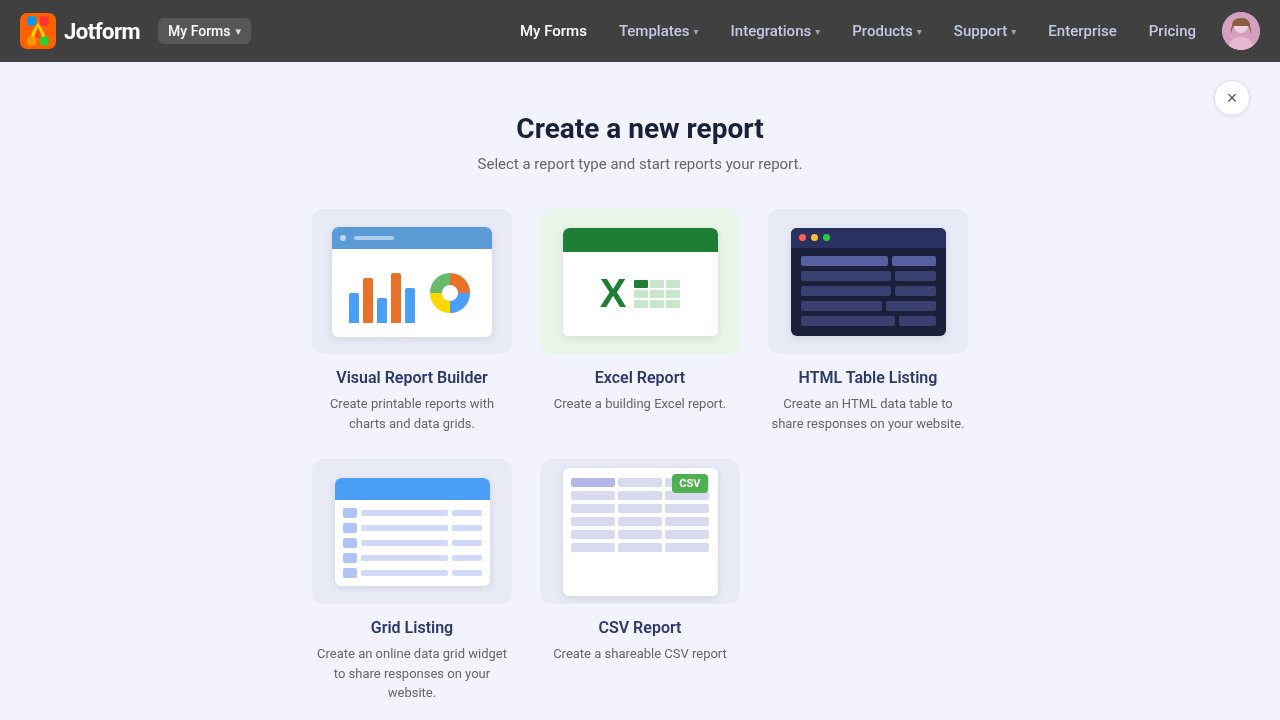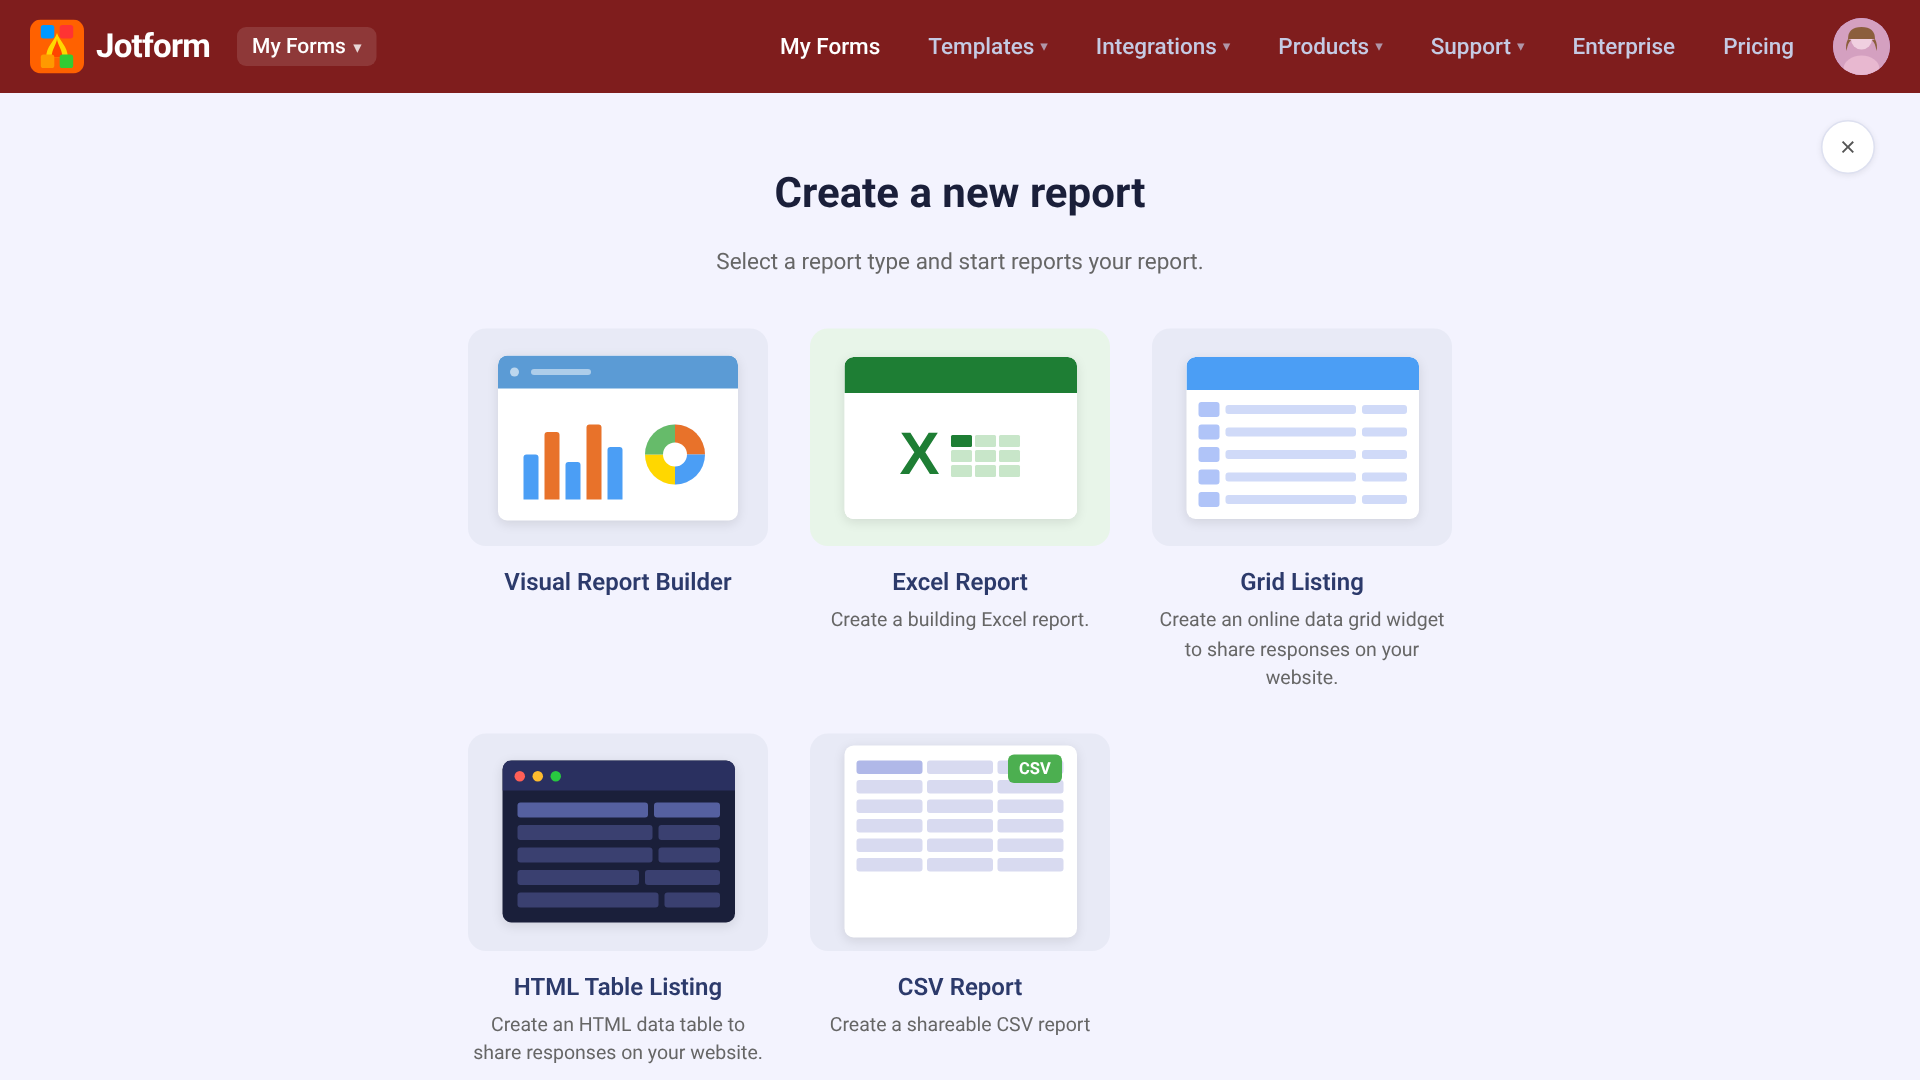--- a/index.html
+++ b/index.html
@@ -11,21 +11,21 @@
     body {
       font-family: -apple-system, BlinkMacSystemFont, 'Segoe UI', Roboto, sans-serif;
       background: #f3f3fe;
       width: 1280px;
       height: 720px;
       overflow: hidden;
     }
 
     
     nav {
-      background: #7f1d1d;
+      background: #404040;
       height: 62px;
       display: flex;
       align-items: center;
       padding: 0 20px;
       gap: 0;
     }
 
     .nav-logo {
       display: flex;
       align-items: center;
@@ -136,21 +136,21 @@
       color: #555;
       font-size: 18px;
       line-height: 1;
       box-shadow: 0 1px 4px rgba(0,0,0,0.08);
     }
 
     .page-title {
       font-size: 28px;
       font-weight: 700;
       color: #1a1f3a;
-      margin-bottom: 20px;
+      margin-bottom: 10px;
     }
 
     .page-subtitle {
       font-size: 15px;
       color: #666;
       margin-bottom: 36px;
     }
 
     
     .cards-grid {
@@ -587,20 +587,21 @@
               <path d="M25,25 L25,5 A20,20 0 0,1 45,25 Z" fill="#e8722a"></path>
               <path d="M25,25 L45,25 A20,20 0 0,1 25,45 Z" fill="#4b9ef5"></path>
               <path d="M25,25 L25,45 A20,20 0 0,1 5,25 Z" fill="#ffd700"></path>
               <path d="M25,25 L5,25 A20,20 0 0,1 25,5 Z" fill="#66bb6a"></path>
               <circle cx="25" cy="25" r="8" fill="white"></circle>
             </svg>
           </div>
         </div>
       </div>
       <div class="card-title">Visual Report Builder</div>
+      <div class="card-desc">Create printable reports with charts and data grids.</div>
     </div>
 
     <div class="report-card">
       <div class="card-thumbnail thumb-excel">
         <div class="thumb-excel-inner">
           <div class="excel-topbar"></div>
           <div class="excel-body">
             <div style="display:flex; align-items:center; gap:4px;">
               <span class="excel-x" style="font-size:40px; font-weight:900; color:#1e7e34; font-family: Arial, sans-serif;">X</span>
               <div class="excel-grid">
@@ -616,57 +617,20 @@
               </div>
             </div>
           </div>
         </div>
       </div>
       <div class="card-title">Excel Report</div>
       <div class="card-desc">Create a building Excel report.</div>
     </div>
 
     <div class="report-card">
-      <div class="card-thumbnail thumb-grid">
-        <div class="thumb-grid-inner">
-          <div class="grid-topbar"></div>
-          <div class="grid-body">
-            <div class="grid-row">
-              <div class="grid-icon-cell"></div>
-              <div class="grid-line"></div>
-              <div class="grid-line-short"></div>
-            </div>
-            <div class="grid-row">
-              <div class="grid-icon-cell"></div>
-              <div class="grid-line"></div>
-              <div class="grid-line-short"></div>
-            </div>
-            <div class="grid-row">
-              <div class="grid-icon-cell"></div>
-              <div class="grid-line"></div>
-              <div class="grid-line-short"></div>
-            </div>
-            <div class="grid-row">
-              <div class="grid-icon-cell"></div>
-              <div class="grid-line" style="width:55%;"></div>
-              <div class="grid-line-short"></div>
-            </div>
-            <div class="grid-row">
-              <div class="grid-icon-cell"></div>
-              <div class="grid-line"></div>
-              <div class="grid-line-short"></div>
-            </div>
-          </div>
-        </div>
-      </div>
-      <div class="card-title">Grid Listing</div>
-      <div class="card-desc">Create an online data grid widget to share responses on your website.</div>
-    </div>
-
-    <div class="report-card">
       <div class="card-thumbnail thumb-html">
         <div class="thumb-html-inner">
           <div class="html-topbar">
             <div class="html-dot" style="background:#ff5f57;"></div>
             <div class="html-dot" style="background:#febc2e;"></div>
             <div class="html-dot" style="background:#28c840;"></div>
           </div>
           <div class="html-body">
             <div class="html-row">
               <div class="html-cell header" style="width:120px;"></div>
@@ -689,20 +653,57 @@
               <div class="html-cell" style="width:40px; margin-left: auto;"></div>
             </div>
           </div>
         </div>
       </div>
       <div class="card-title">HTML Table Listing</div>
       <div class="card-desc">Create an HTML data table to share responses on your website.</div>
     </div>
 
     <div class="report-card">
+      <div class="card-thumbnail thumb-grid">
+        <div class="thumb-grid-inner">
+          <div class="grid-topbar"></div>
+          <div class="grid-body">
+            <div class="grid-row">
+              <div class="grid-icon-cell"></div>
+              <div class="grid-line"></div>
+              <div class="grid-line-short"></div>
+            </div>
+            <div class="grid-row">
+              <div class="grid-icon-cell"></div>
+              <div class="grid-line"></div>
+              <div class="grid-line-short"></div>
+            </div>
+            <div class="grid-row">
+              <div class="grid-icon-cell"></div>
+              <div class="grid-line"></div>
+              <div class="grid-line-short"></div>
+            </div>
+            <div class="grid-row">
+              <div class="grid-icon-cell"></div>
+              <div class="grid-line" style="width:55%;"></div>
+              <div class="grid-line-short"></div>
+            </div>
+            <div class="grid-row">
+              <div class="grid-icon-cell"></div>
+              <div class="grid-line"></div>
+              <div class="grid-line-short"></div>
+            </div>
+          </div>
+        </div>
+      </div>
+      <div class="card-title">Grid Listing</div>
+      <div class="card-desc">Create an online data grid widget to share responses on your website.</div>
+    </div>
+
+    <div class="report-card">
       <div class="card-thumbnail thumb-csv">
         <div class="thumb-csv-inner">
           <div class="csv-body">
             <div class="csv-row">
               <div class="csv-cell" style="background:#b0b8e8;"></div>
               <div class="csv-cell"></div>
               <div class="csv-cell"></div>
             </div>
             <div class="csv-row">
               <div class="csv-cell"></div>

